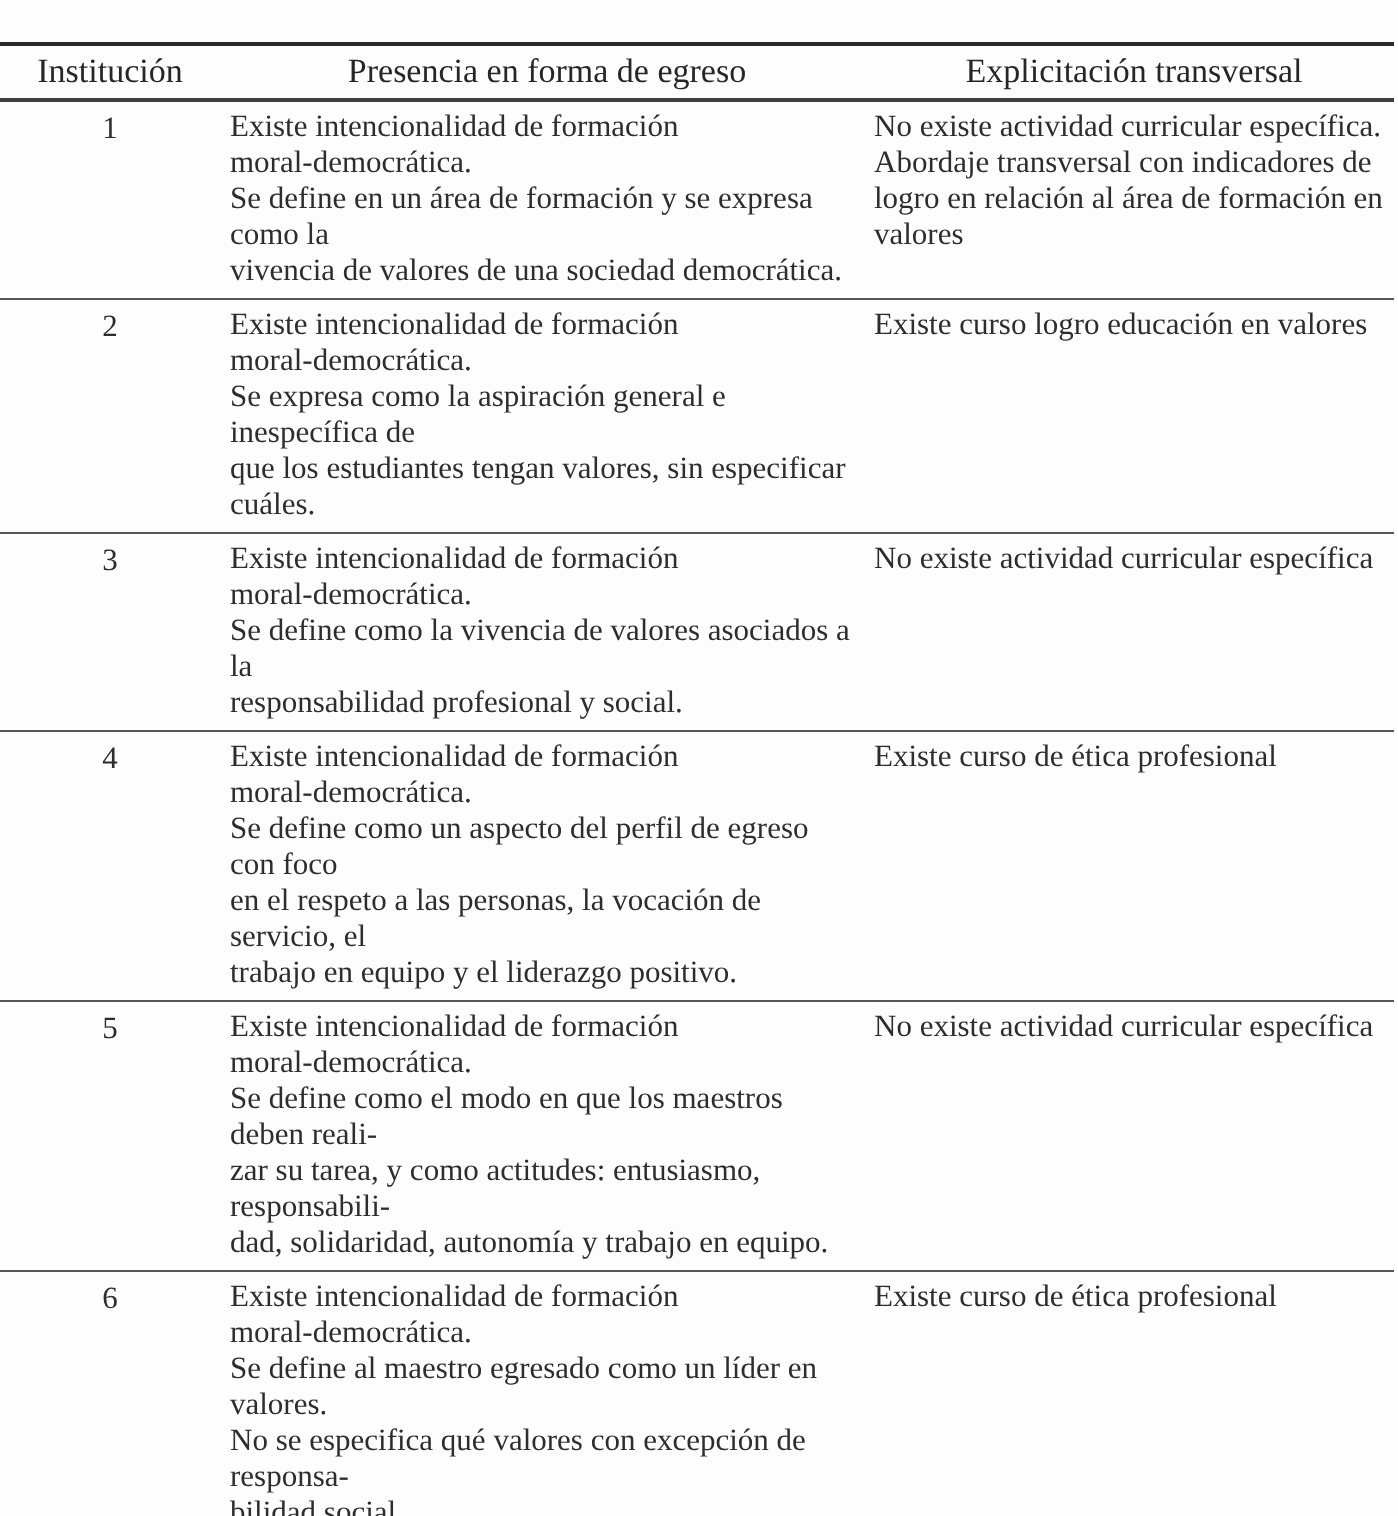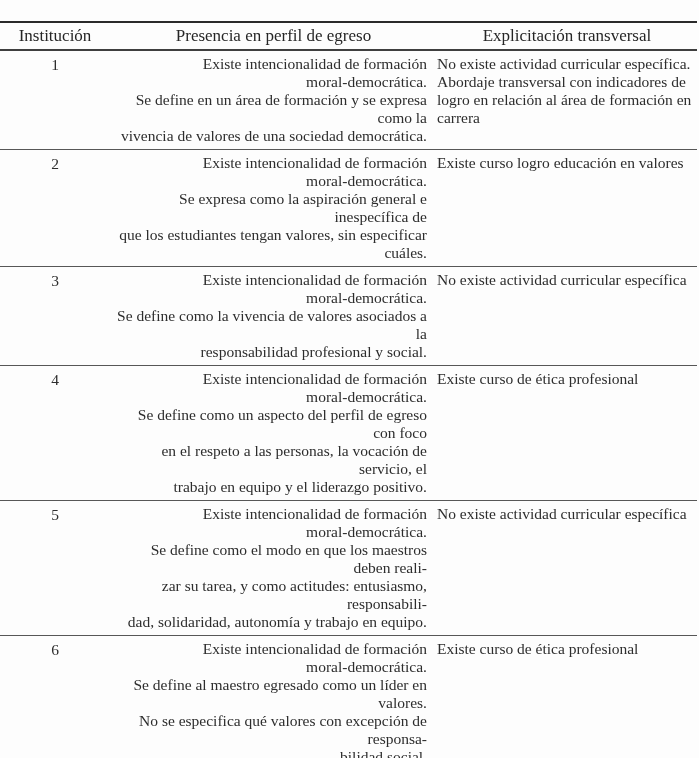--- a/index.html
+++ b/index.html
@@ -49,55 +49,54 @@
     border-bottom: none;
   }
   td.c1 {
     text-align: center;
     padding-top: 5px;
   }
   td.c2 {
     white-space: pre-line;
     padding-left: 5px;
     padding-right: 10px;
-    text-align: right;
   }
   td.c3 {
     white-space: pre-line;
     padding-right: 2px;
   }
 </style>
 </head>
 <body>
 
 <div class="page">
   <table class="inst-table">
     <colgroup>
       <col class="col-inst">
       <col class="col-pres">
       <col class="col-expl">
     </colgroup>
     <thead>
       <tr>
         <th>Institución</th>
-        <th>Presencia en perfil de egreso</th>
+        <th>Presencia en forma de egreso</th>
         <th>Explicitación transversal</th>
       </tr>
     </thead>
     <tbody>
       <tr>
         <td class="c1">1</td>
         <td class="c2">Existe intencionalidad de formación
 moral-democrática.
 Se define en un área de formación y se expresa como la
 vivencia de valores de una sociedad democrática.</td>
         <td class="c3">No existe actividad curricular específica.
 Abordaje transversal con indicadores de
 logro en relación al área de formación en
-carrera</td>
+valores</td>
       </tr>
       <tr>
         <td class="c1">2</td>
         <td class="c2">Existe intencionalidad de formación
 moral-democrática.
 Se expresa como la aspiración general e inespecífica de
 que los estudiantes tengan valores, sin especificar cuáles.</td>
         <td class="c3">Existe curso logro educación en valores</td>
       </tr>
       <tr>

